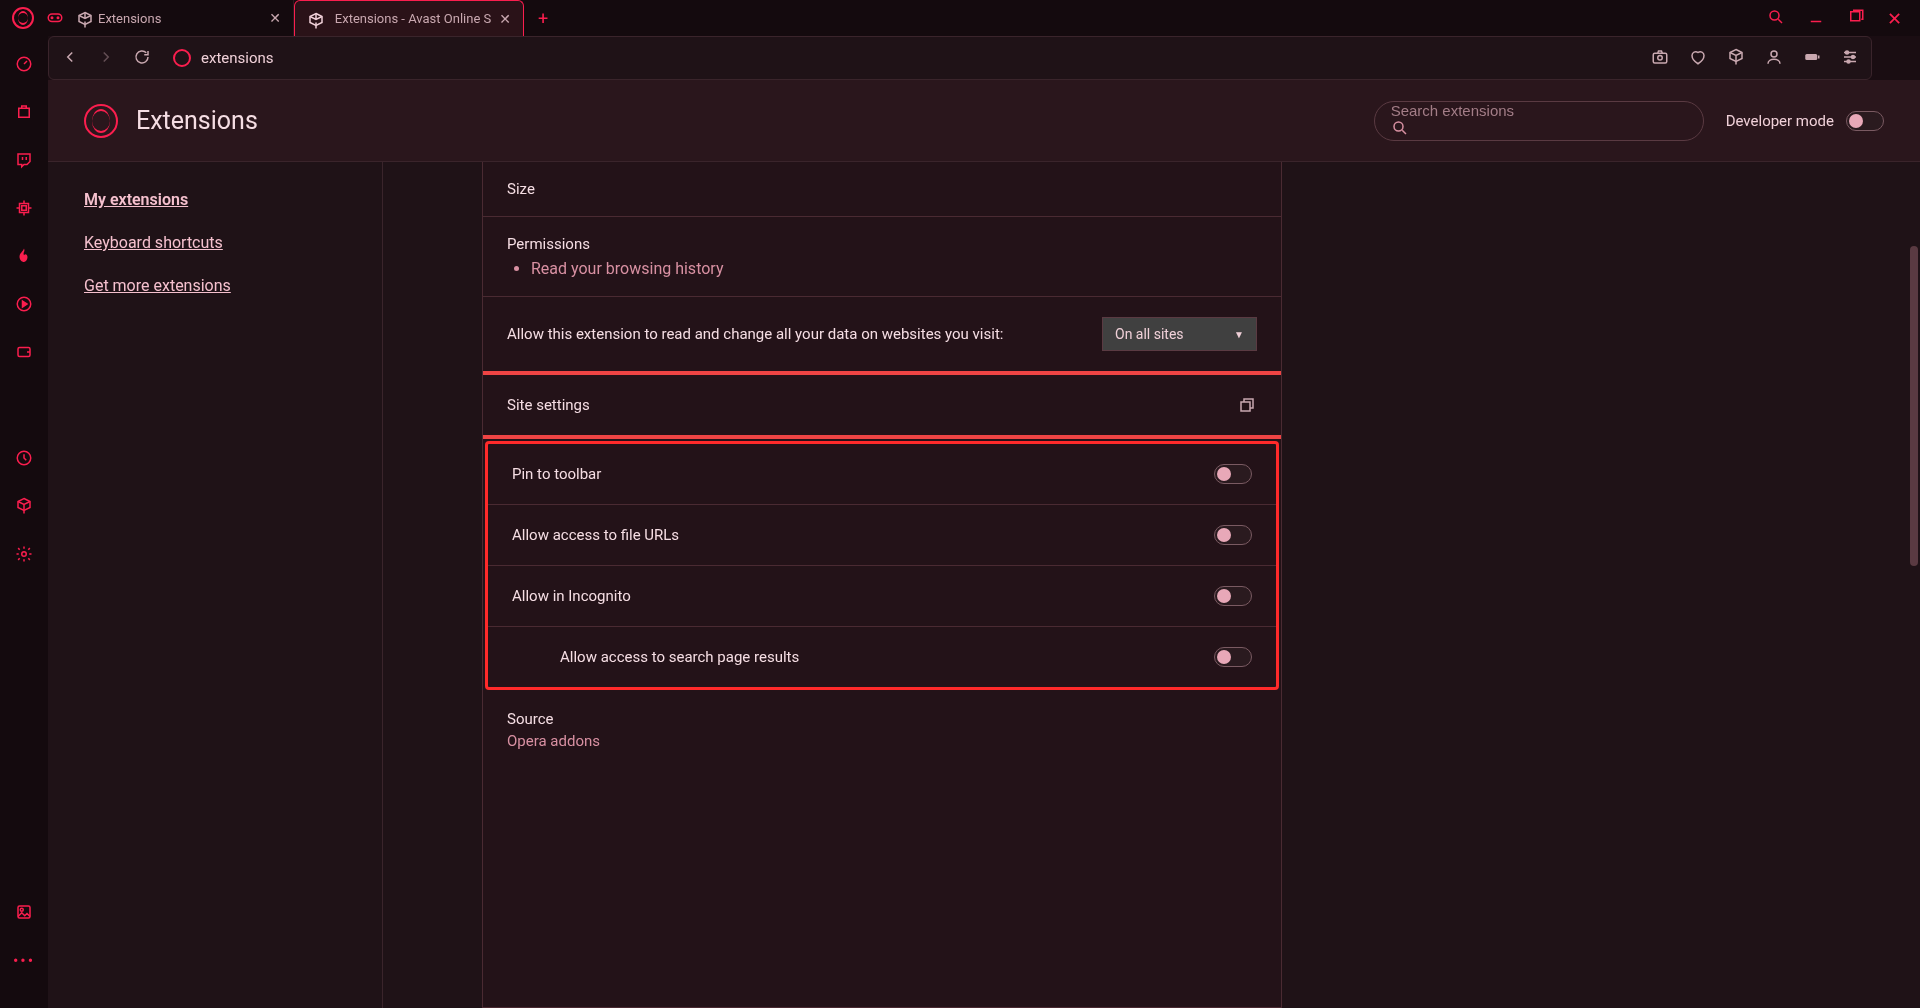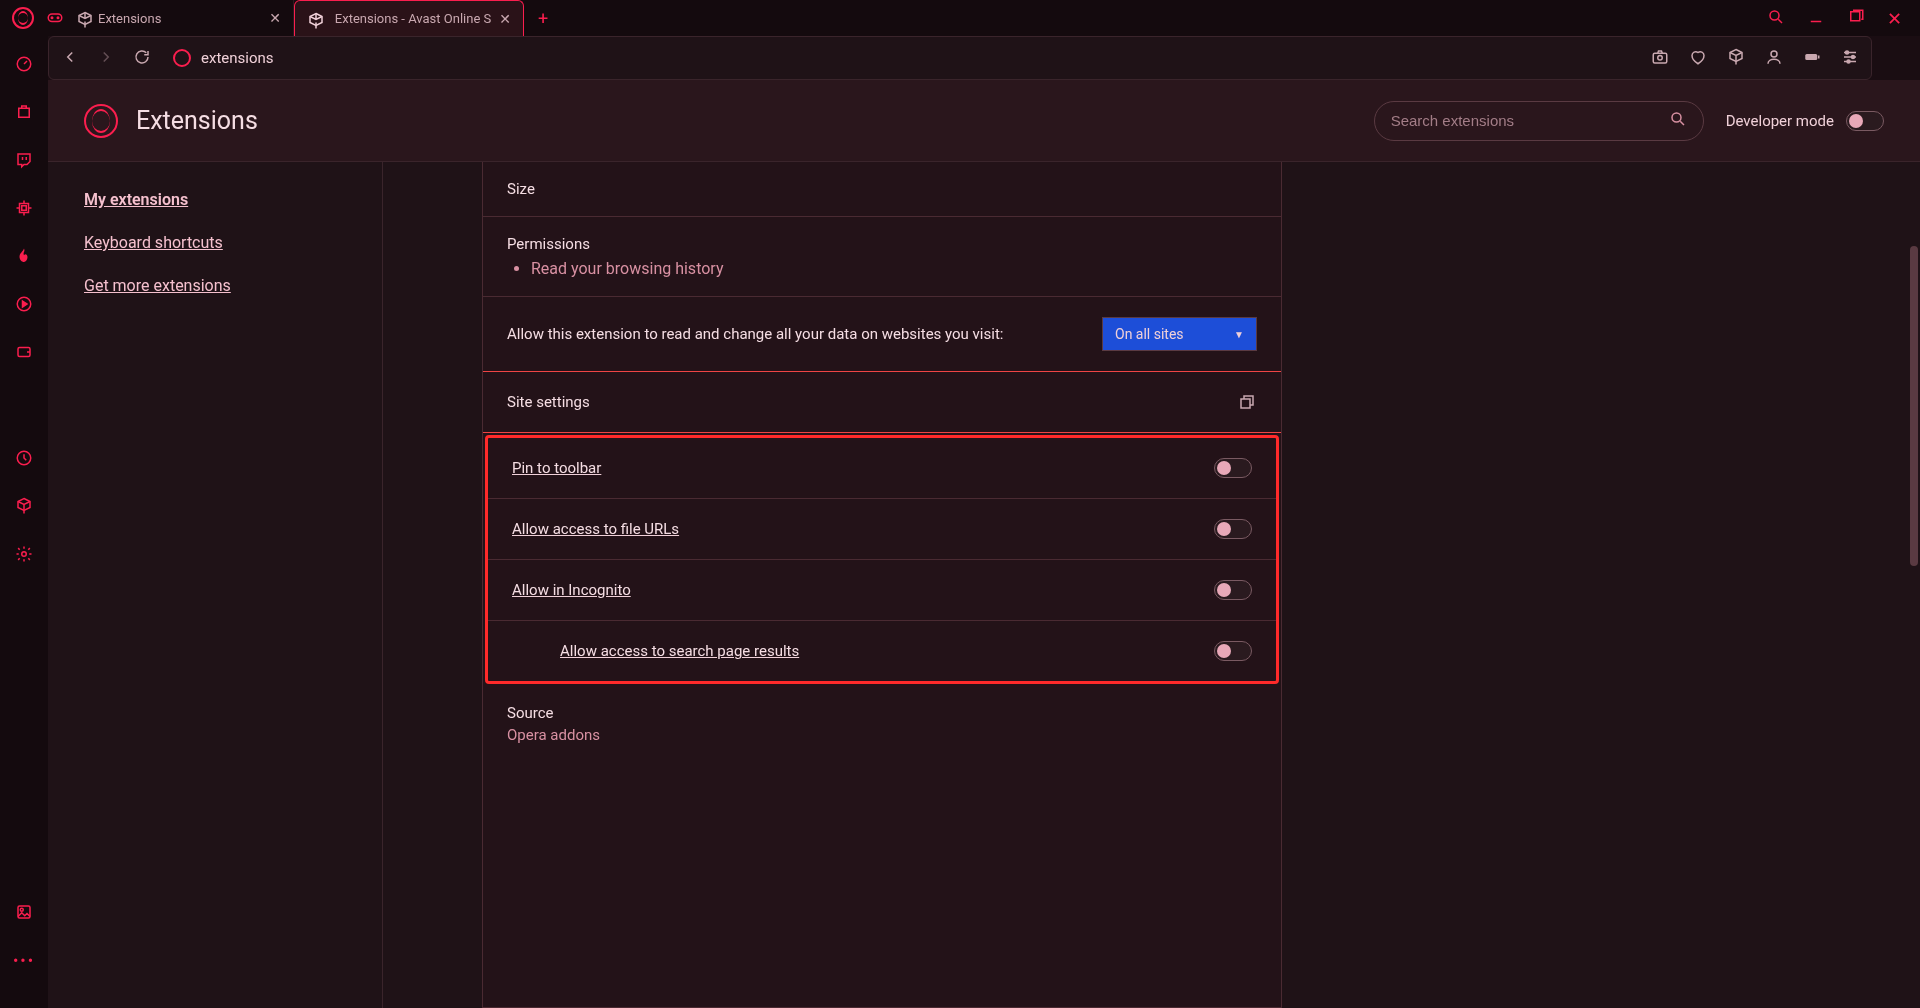--- a/index.html
+++ b/index.html
@@ -148,23 +148,23 @@
   border-right: none;
 }
 .page-title { font-size: 25px; color: #f5dde3; font-weight: 400; }
 .search-box {
   margin-left: auto;
   width: 330px;
   height: 40px;
   border: 1px solid #5a3a42;
   border-radius: 20px;
   display: flex;
-  align-items: center;
   padding: 0 16px;
   background: transparent;
+  flex-direction: column;
 }
 .search-input {
   flex: 1;
   background: transparent;
   border: none;
   outline: none;
   color: #c9a8b0;
   font-size: 15px;
 }
 .search-input::placeholder { color: #a37d87; }
@@ -230,42 +230,41 @@
   border-bottom: 1px solid #4a2a32;
 }
 .section-label { color: #f5dde3; font-size: 15px; }
 .section-value { color: #d890a2; font-size: 15px; margin-top: 4px; }
 .perm-list { margin-top: 6px; padding-left: 24px; }
 .perm-list li { color: #d890a2; font-size: 16px; }
 .row {
   display: flex;
   align-items: center;
   padding: 20px 24px;
-  border-bottom: 1px solid #ef4444;
+  border-bottom: 4px solid #ef4444;
 }
 .row .label { flex: 1; font-size: 15px; color: #f5dde3; }
 .select-box {
   width: 155px;
   height: 34px;
   border: 1px solid #5a3a42;
-  background: #1d4ed8;
+  background: #404040;
   display: flex;
   align-items: center;
   padding: 0 12px;
   font-size: 14px;
   color: #f0d0d8;
   cursor: pointer;
   justify-content: space-between;
 }
 .select-box .chev { font-size: 10px; }
 .highlight-box {
   border: 3px solid #ff2a2a;
   border-radius: 4px;
   margin: 2px;
-  text-decoration: underline;
 }
 .highlight-box .row { border-bottom: 1px solid #4a2a32; }
 .highlight-box .row:last-child { border-bottom: none; margin-left: 48px; }
 .open-icon {
   width: 20px; height: 20px;
   cursor: pointer;
   display: flex;
   align-items: center;
   justify-content: center;
 }

